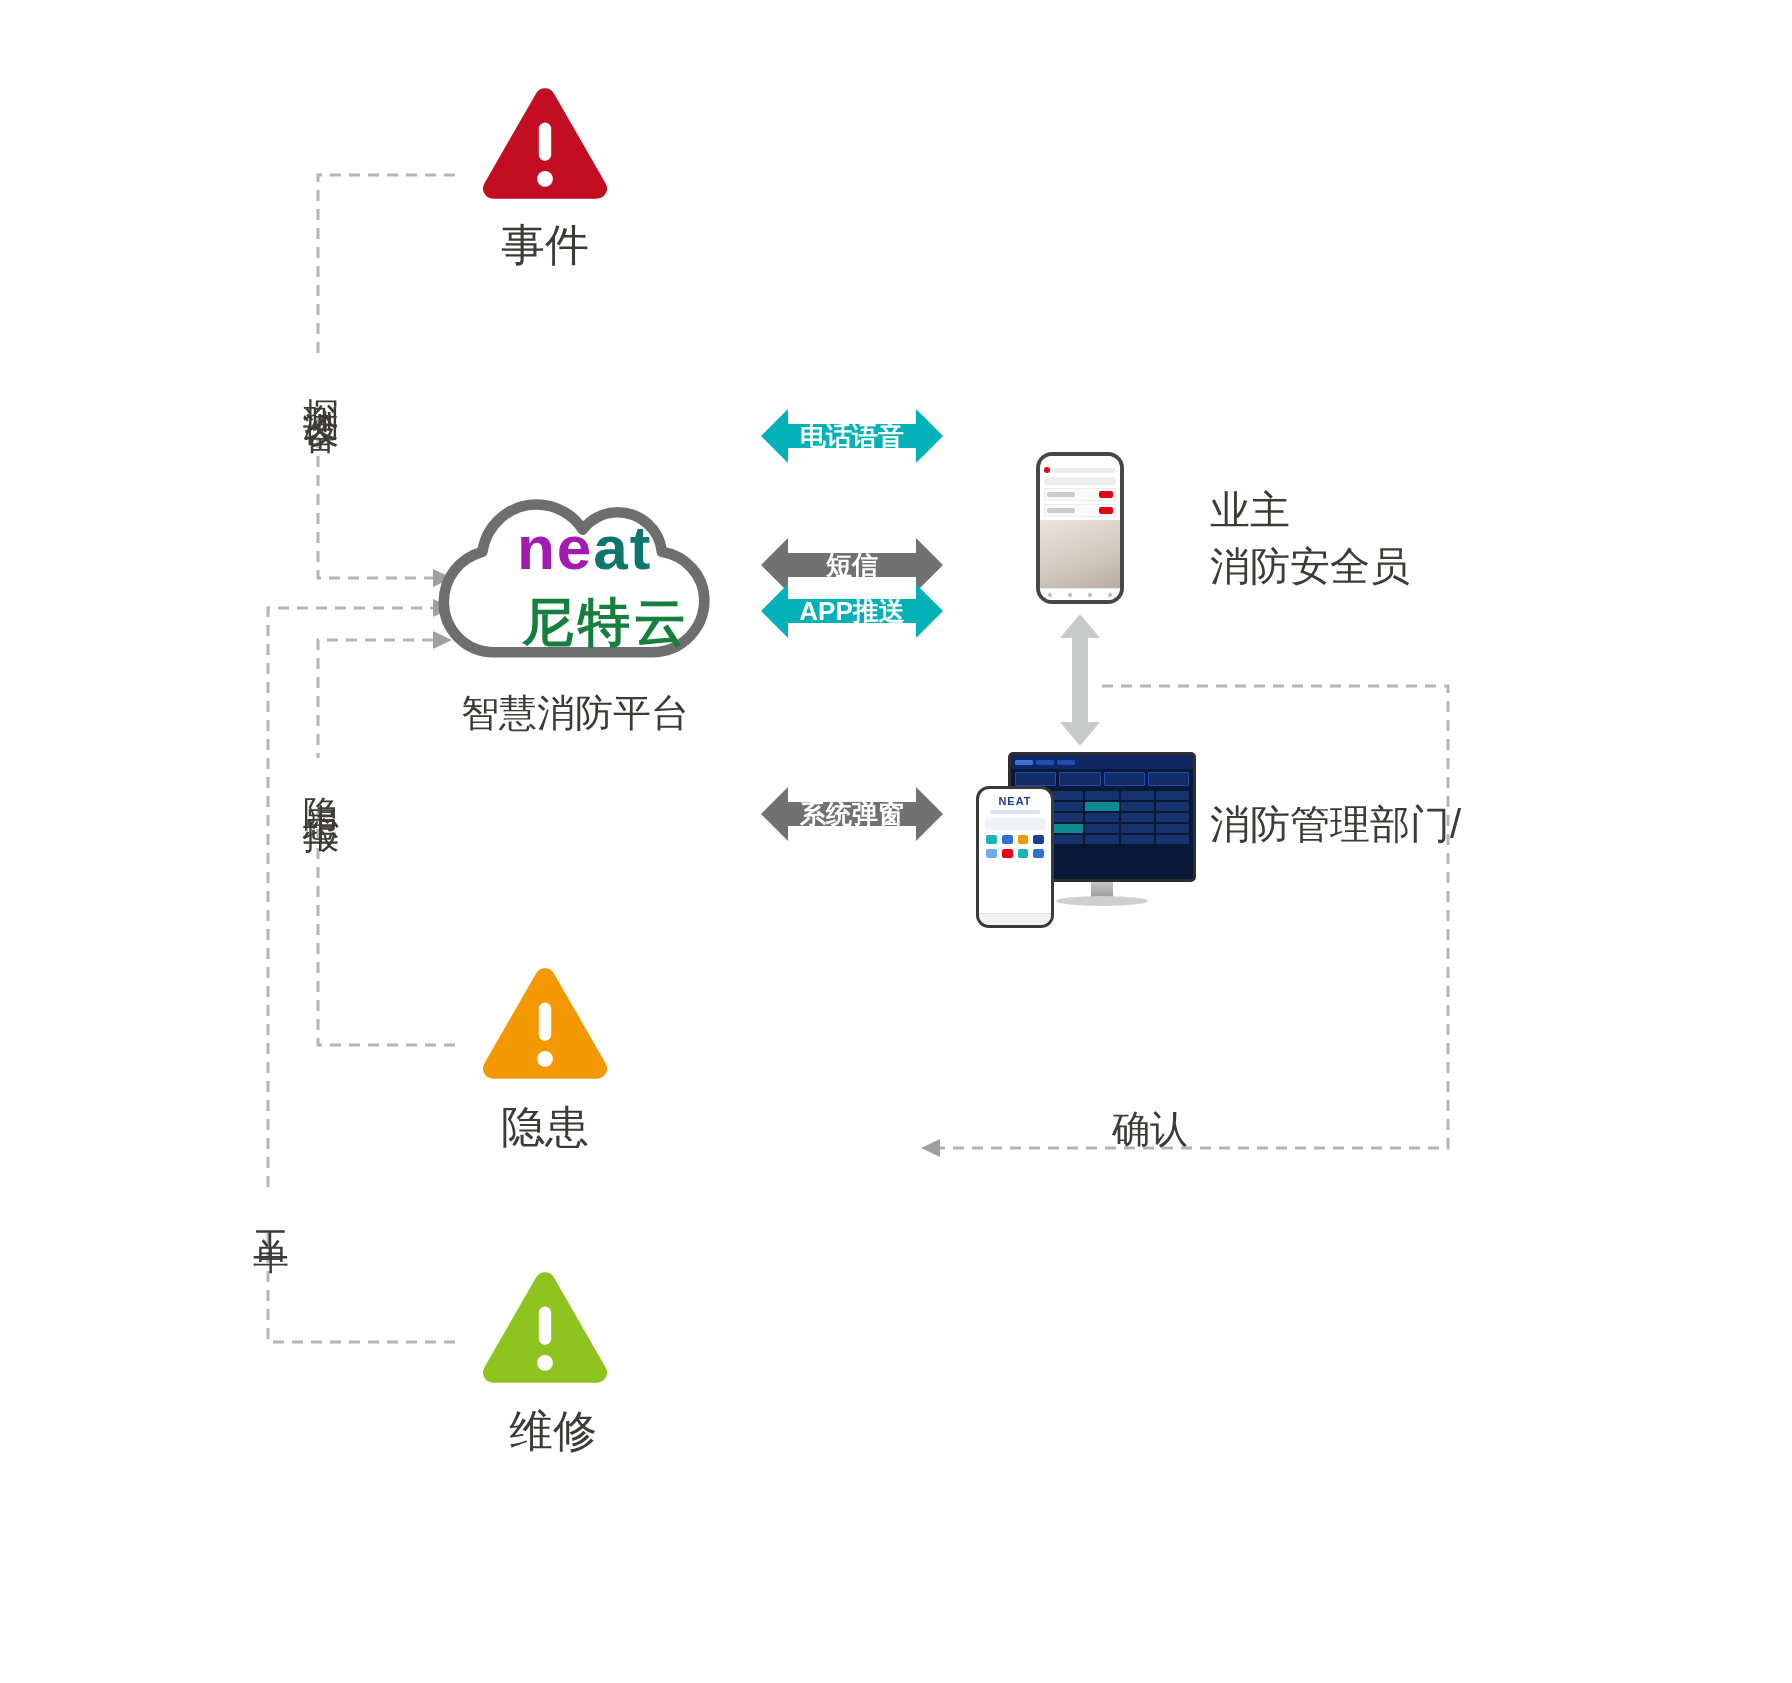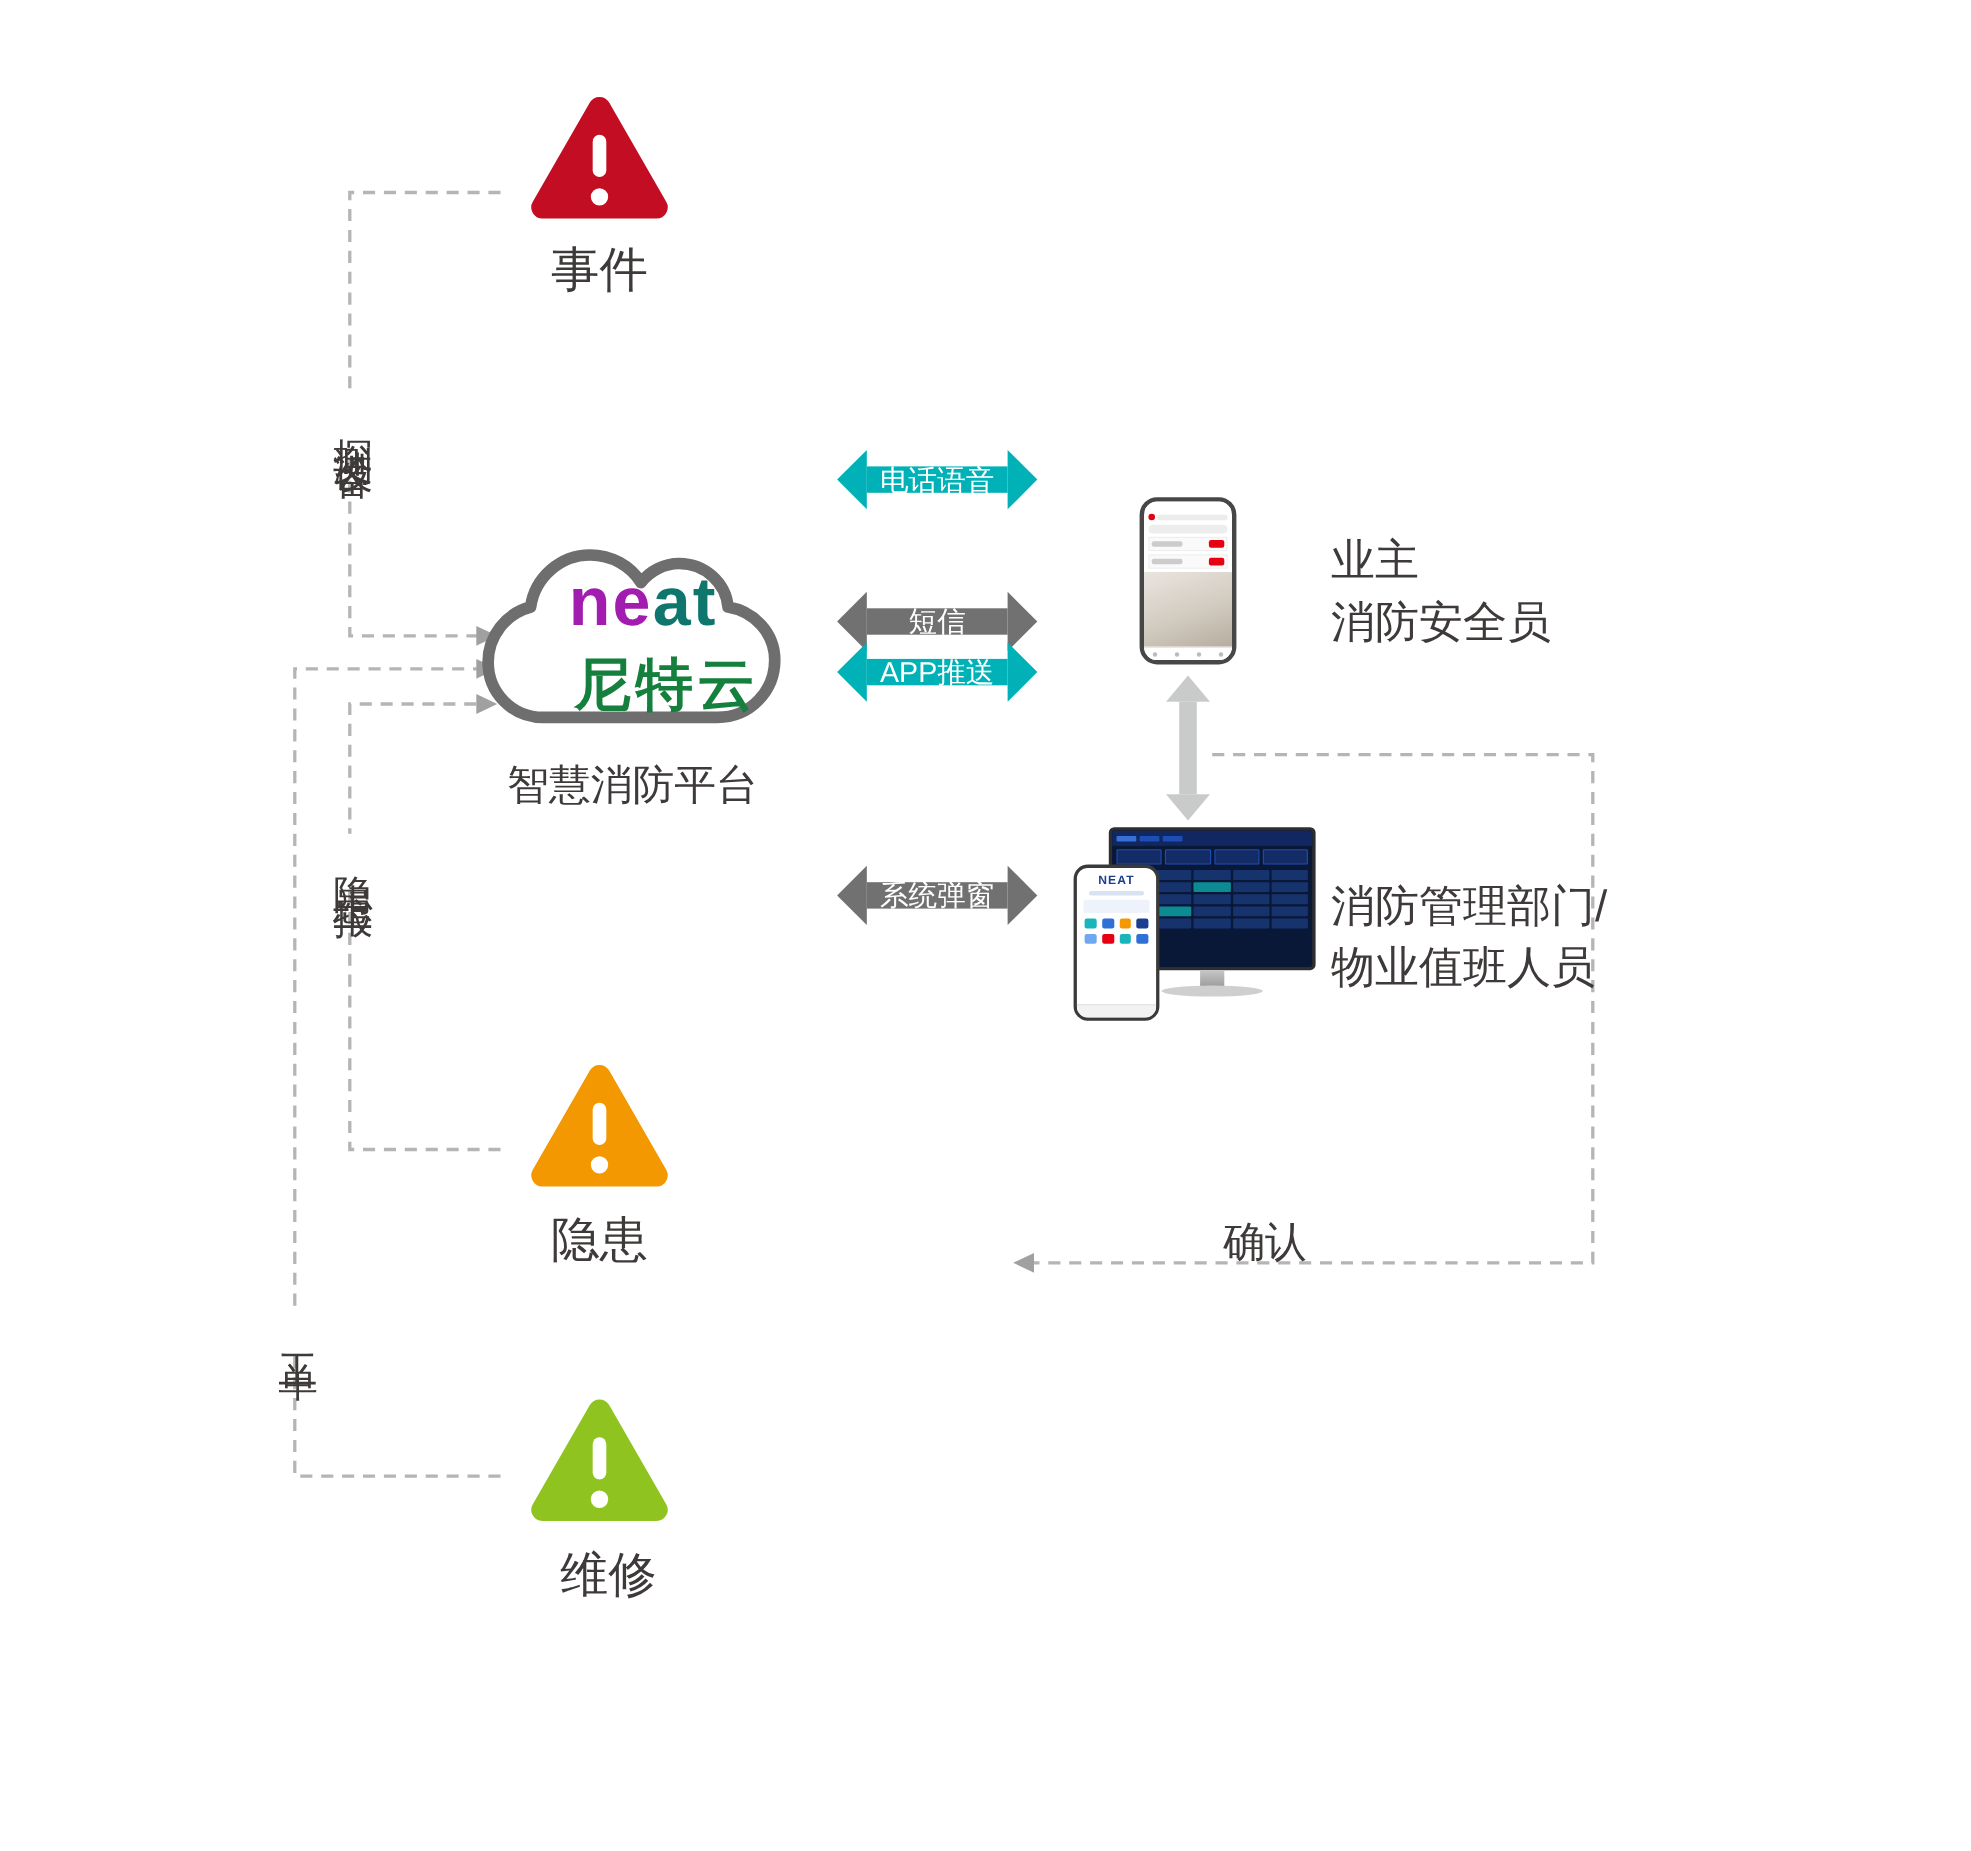--- a/index.html
+++ b/index.html
@@ -25,21 +25,21 @@
   .cloud-wrap svg { position:absolute; left:0; top:0; }
   .brand-en { position:absolute; left:72px; top:20px; font-size:62px; font-weight:bold; letter-spacing:2px; }
   .brand-en .g { color:#a21caf;margin-left:15px; } .brand-en .t { color:#0f766e; }
   .brand-cn { position:absolute; left:92px; top:96px; font-size:52px; font-weight:bold; color:#15803d; letter-spacing:4px; }
   .platform-caption { position:absolute; left:420px; top:688px; width:310px; text-align:center;
                       font-size:38px; color:#3e3a39; font-weight:500; }
 
   
   .harrow { position:absolute; height:24px; width:128px; left:788px;
             display:flex; align-items:center; justify-content:center;
-            color:#ffffff; font-weight:normal; font-size:26px; white-space:nowrap; }
+            color:#ffffff; font-weight:bold; font-size:26px; white-space:nowrap; }
   .harrow::before, .harrow::after { content:""; position:absolute; top:50%; transform:translateY(-50%);
             width:0; height:0; border-top:27px solid transparent; border-bottom:27px solid transparent; }
   .harrow::before { left:-27px; }
   .harrow::after  { right:-27px; }
   .harrow.teal { background:#00b1b7; }
   .harrow.teal::before { border-right:27px solid #00b1b7; }
   .harrow.teal::after  { border-left:27px solid #00b1b7; }
   .harrow.gray { background:#727171; }
   .harrow.gray::before { border-right:27px solid #727171; }
   .harrow.gray::after  { border-left:27px solid #727171; }
@@ -272,19 +272,18 @@
       <i class="ic-sky"></i>
         <i class="ic-red"></i>
         <i class="ic-teal"></i>
         <i class="ic-blue"></i>
     </div>
     <div class="p2-footer"></div>
   </div>
 
   <div class="actor-label" style="top:796px;">
     <div>消防管理部门/</div>
-    <div>物业值班人员</div>
   </div>
 
   <div class="confirm-label">确认</div>
 
 
 </div>
 
 </body></html>

